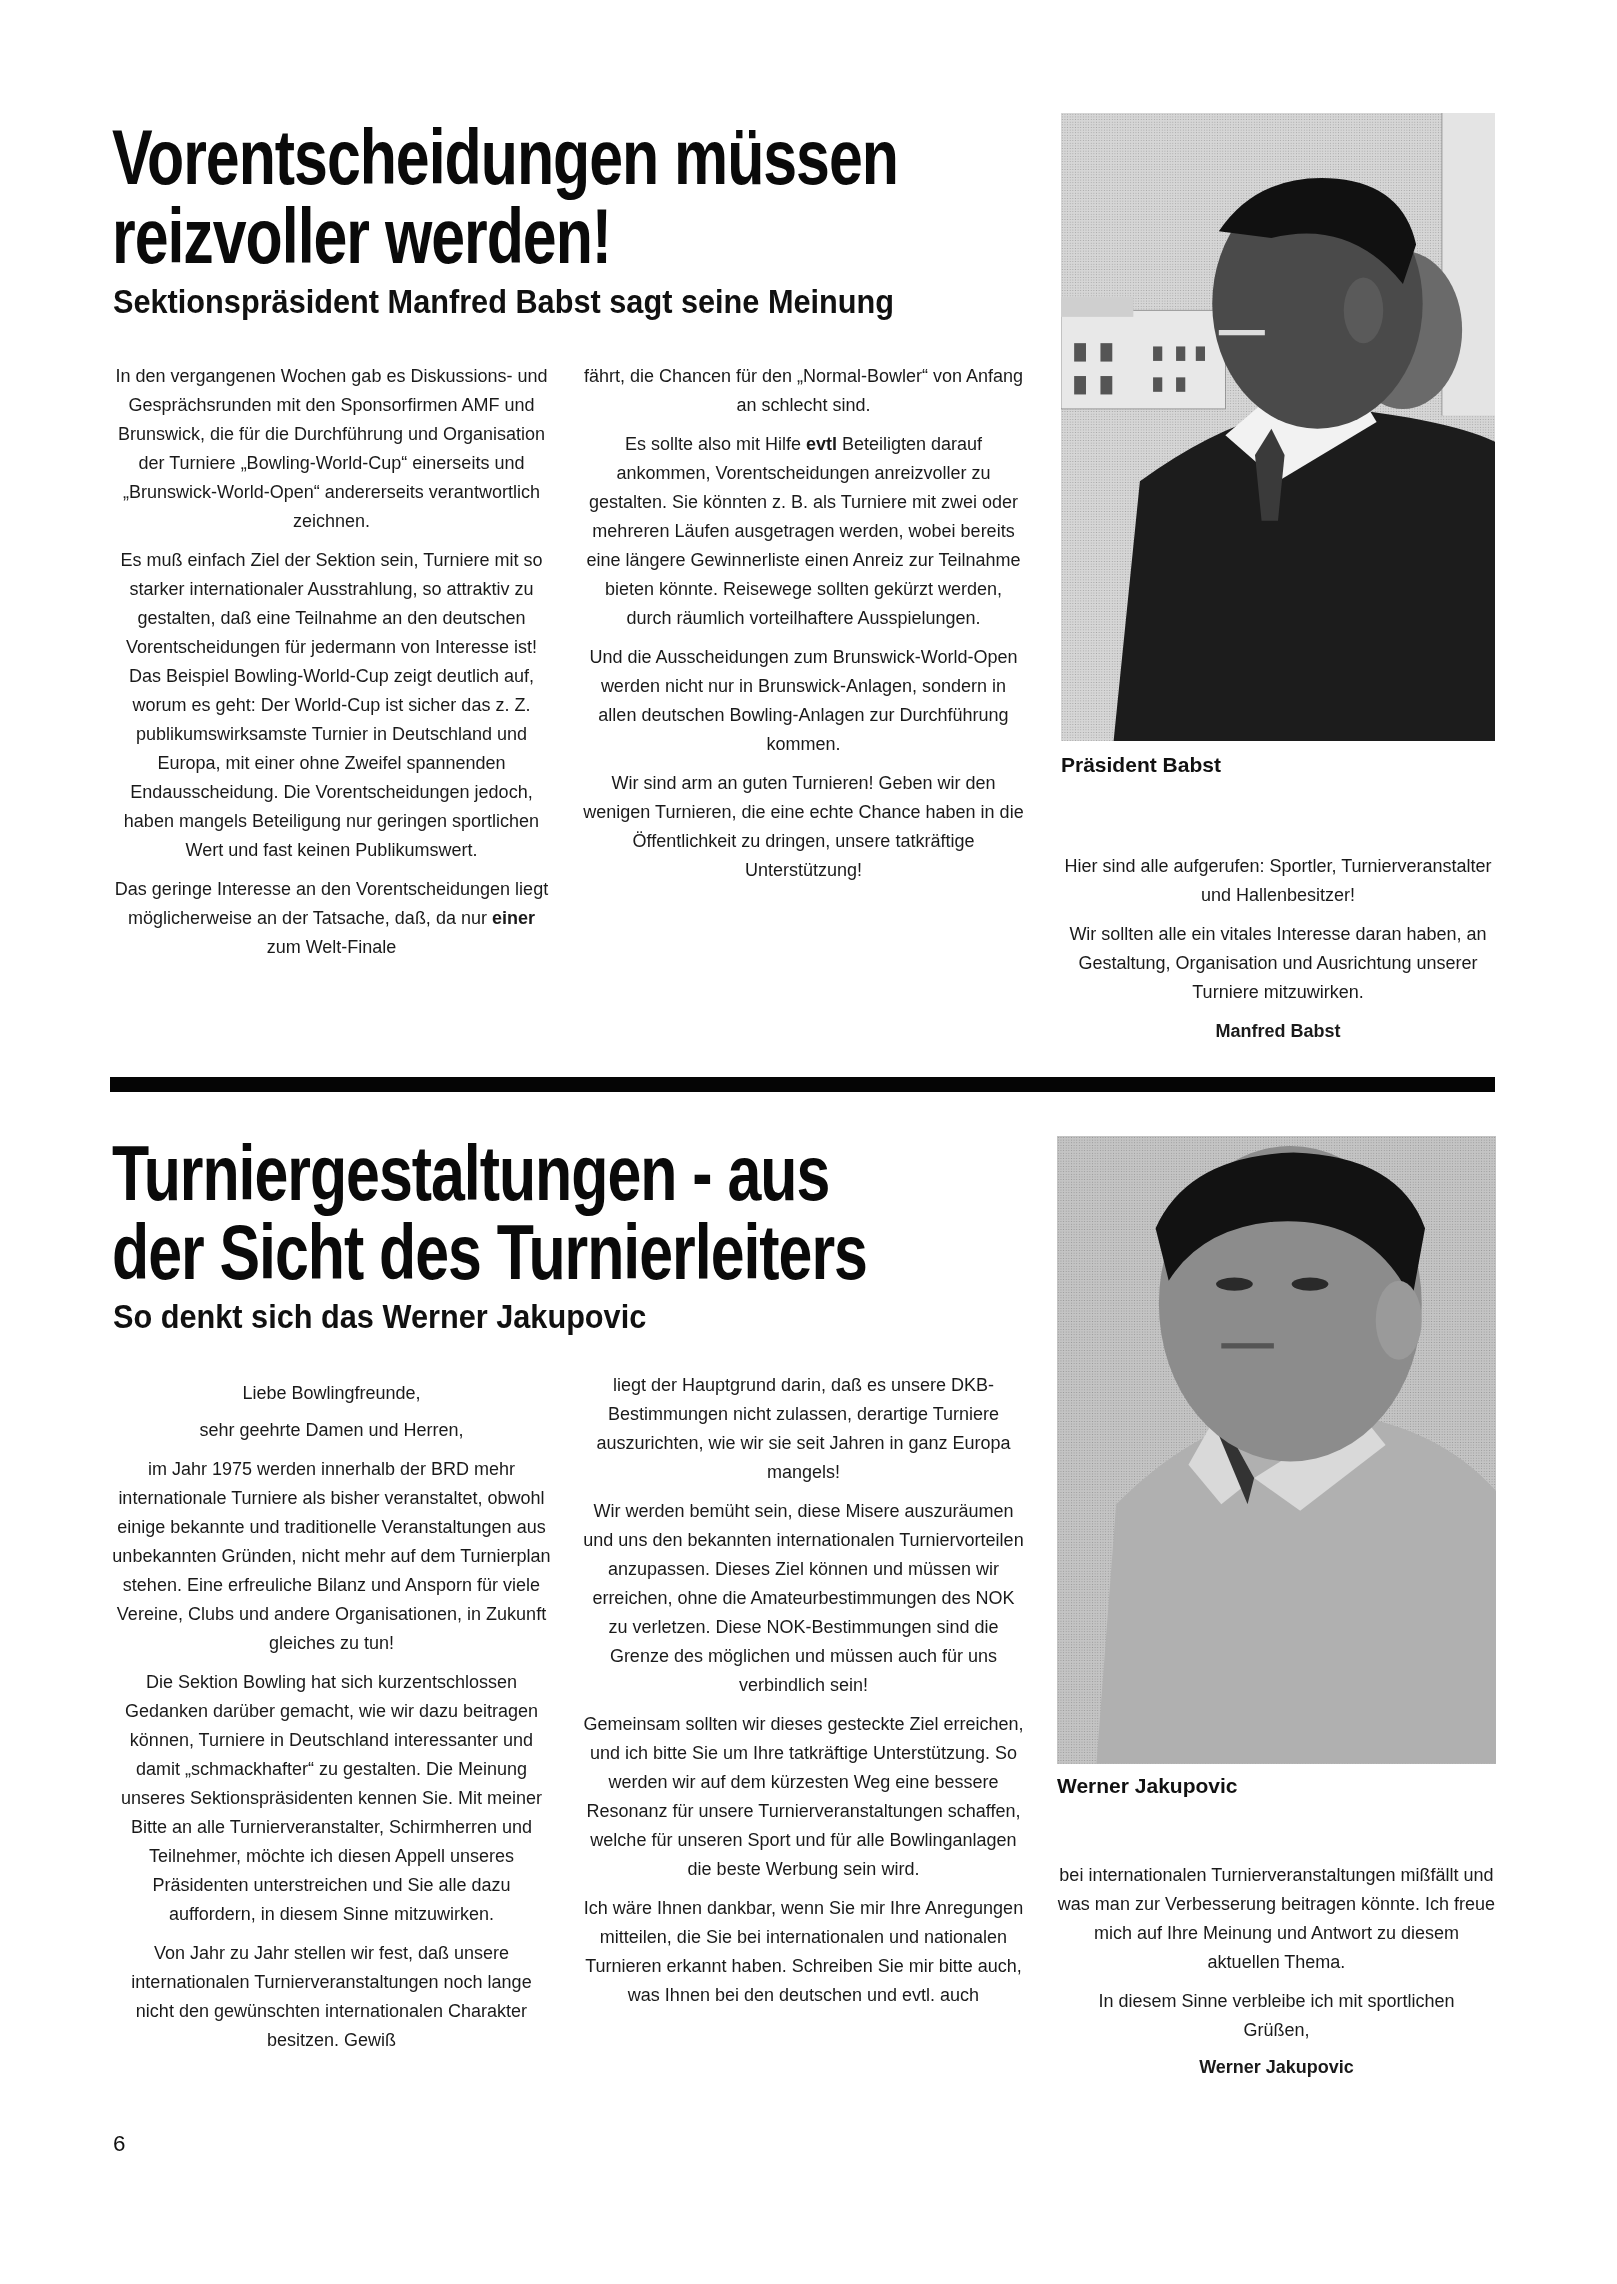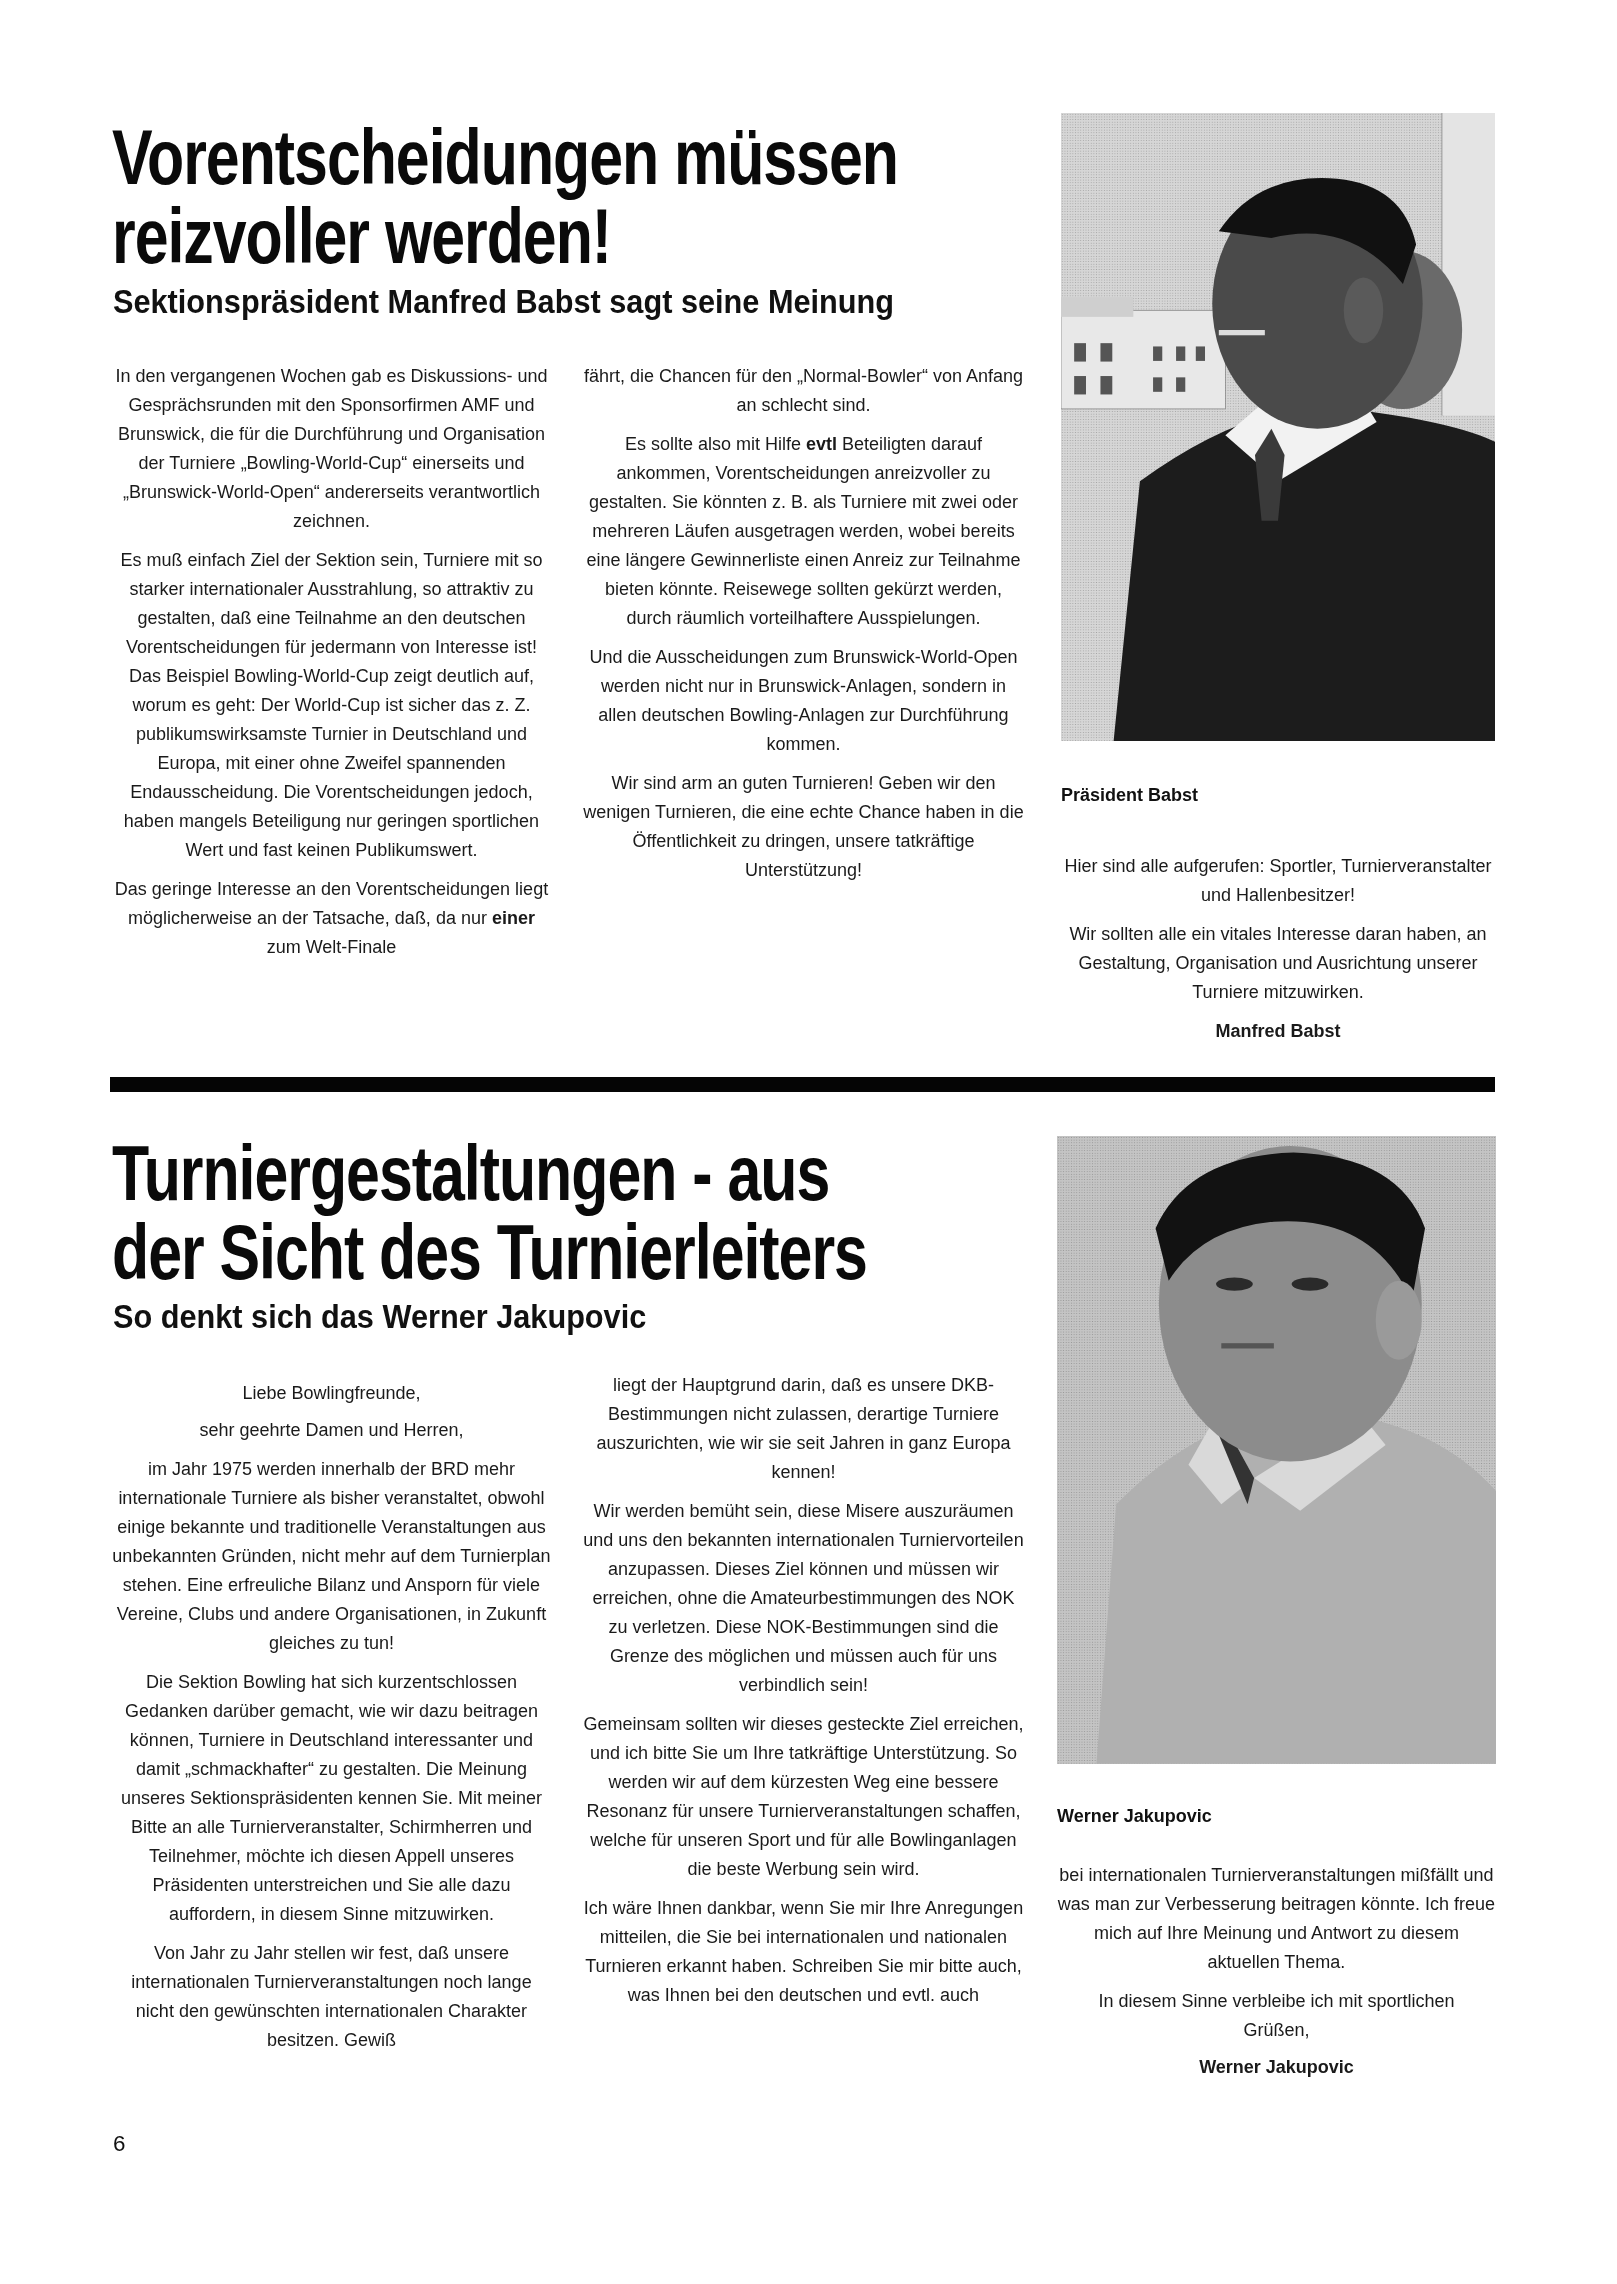--- a/index.html
+++ b/index.html
@@ -20,21 +20,21 @@
   }
   .col {
     position:absolute; font-family:"Liberation Sans", sans-serif;
     font-size:18px; line-height:29px; color:#1a1a1a;
     text-align:justify; hyphens:manual;
   }
   .col p { margin:0 0 10px 0;text-align:center; }
   .col p.tight { margin:8px; }
   .col b { font-weight:700; }
   .sig { text-align:right; font-weight:700; }
-  .caption { position:absolute; font-family:"Liberation Sans", sans-serif; font-weight:700; font-size:18px; color:#111;margin-top:32px; }
+  .caption { position:absolute; font-family:"Liberation Sans", sans-serif; font-weight:700; font-size:21px; color:#111; }
   .photo {
     position:absolute; overflow:hidden;
     background:#8a8a8a;
   }
   .divider { position:absolute; left:110px; width:1385px; height:14.5px; background:#050505; }
   .pagenum { position:absolute; left:113px; top:2131px; font-size:22.4px; font-family:"Liberation Sans", sans-serif; color:#111; }
 </style>
 </head>
 <body>
 
@@ -110,21 +110,21 @@
 
 <div class="col" style="left:112px; top:1371px; width:439px;">
   <p class="tight">Liebe Bowlingfreunde,</p>
   <p>sehr geehrte Damen und Herren,</p>
   <p>im Jahr 1975 werden innerhalb der BRD mehr internationale Turniere als bisher veranstaltet, obwohl einige bekannte und traditionelle Veranstaltungen aus unbekannten Gründen, nicht mehr auf dem Turnierplan stehen. Eine erfreuliche Bilanz und Ansporn für viele Vereine, Clubs und andere Organisationen, in Zukunft gleiches zu tun!</p>
   <p>Die Sektion Bowling hat sich kurzentschlossen Gedanken darüber gemacht, wie wir dazu beitragen können, Turniere in Deutschland interessanter und damit „schmackhafter“ zu gestalten. Die Meinung unseres Sektionspräsidenten kennen Sie. Mit meiner Bitte an alle Turnierveranstalter, Schirmherren und Teilnehmer, möchte ich diesen Appell unseres Präsidenten unterstreichen und Sie alle dazu auffordern, in diesem Sinne mitzuwirken.</p>
   <p>Von Jahr zu Jahr stellen wir fest, daß unsere internationalen Turnierveranstaltungen noch lange nicht den gewünschten internationalen Charakter besitzen. Gewiß</p>
 </div>
 
 <div class="col" style="left:583px; top:1371px; width:441px;">
-  <p>liegt der Hauptgrund darin, daß es unsere DKB-Bestimmungen nicht zulassen, derartige Turniere auszurichten, wie wir sie seit Jahren in ganz Europa kennen!</p>
+  <p>liegt der Hauptgrund darin, daß es unsere DKB-Bestimmungen nicht zulassen, derartige Turniere auszurichten, wie wir sie seit Jahren in ganz Europa mangels!</p>
   <p>Wir werden bemüht sein, diese Misere auszuräumen und uns den bekannten internationalen Turniervorteilen anzupassen. Dieses Ziel können und müssen wir erreichen, ohne die Amateurbestimmungen des NOK zu verletzen. Diese NOK-Bestimmungen sind die Grenze des möglichen und müssen auch für uns verbindlich sein!</p>
   <p>Gemeinsam sollten wir dieses gesteckte Ziel erreichen, und ich bitte Sie um Ihre tatkräftige Unterstützung. So werden wir auf dem kürzesten Weg eine bessere Resonanz für unsere Turnierveranstaltungen schaffen, welche für unseren Sport und für alle Bowlinganlagen die beste Werbung sein wird.</p>
   <p>Ich wäre Ihnen dankbar, wenn Sie mir Ihre Anregungen mitteilen, die Sie bei internationalen und nationalen Turnieren erkannt haben. Schreiben Sie mir bitte auch, was Ihnen bei den deutschen und evtl. auch</p>
 </div>
 
 <div class="photo" style="left:1057px; top:1136px; width:439px; height:628px; background:#bdbdbd;">
   <svg width="439" height="628" viewBox="0 0 668 955">
     <defs>
       <pattern id="ht2" width="4" height="4" patternUnits="userSpaceOnUse">
           <rect width="4" height="4" fill="#c4c4c4"></rect>

